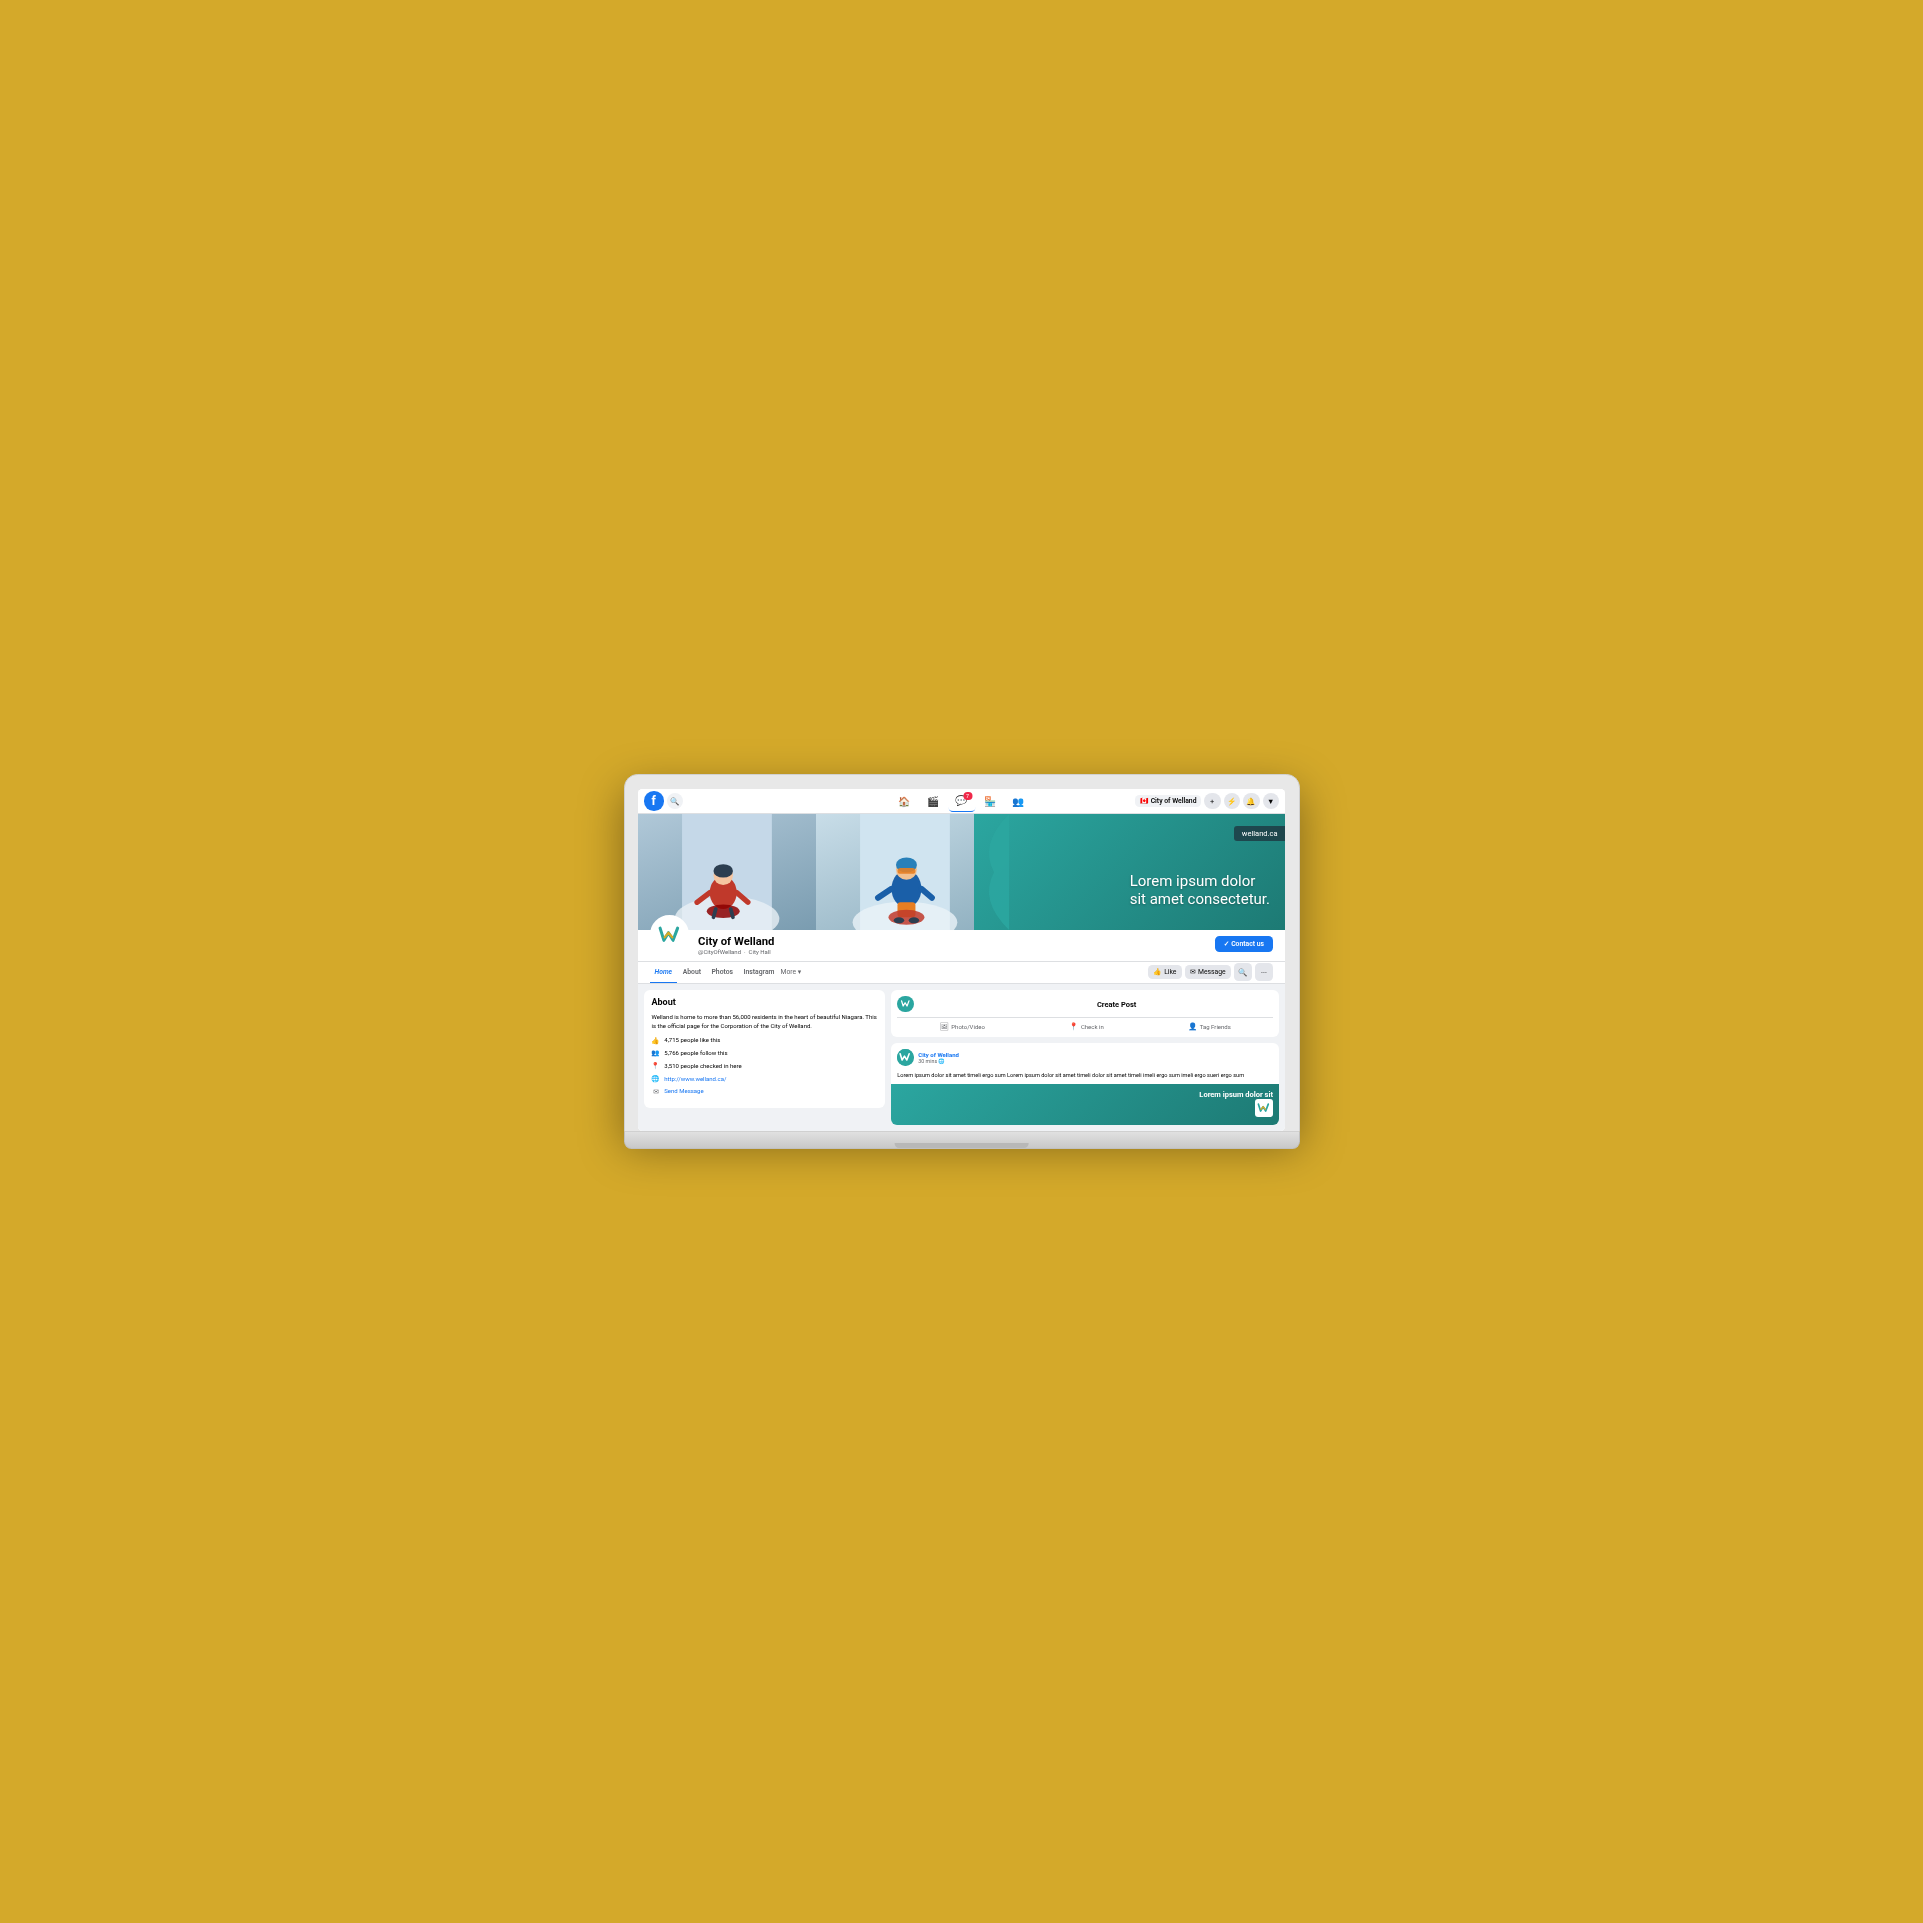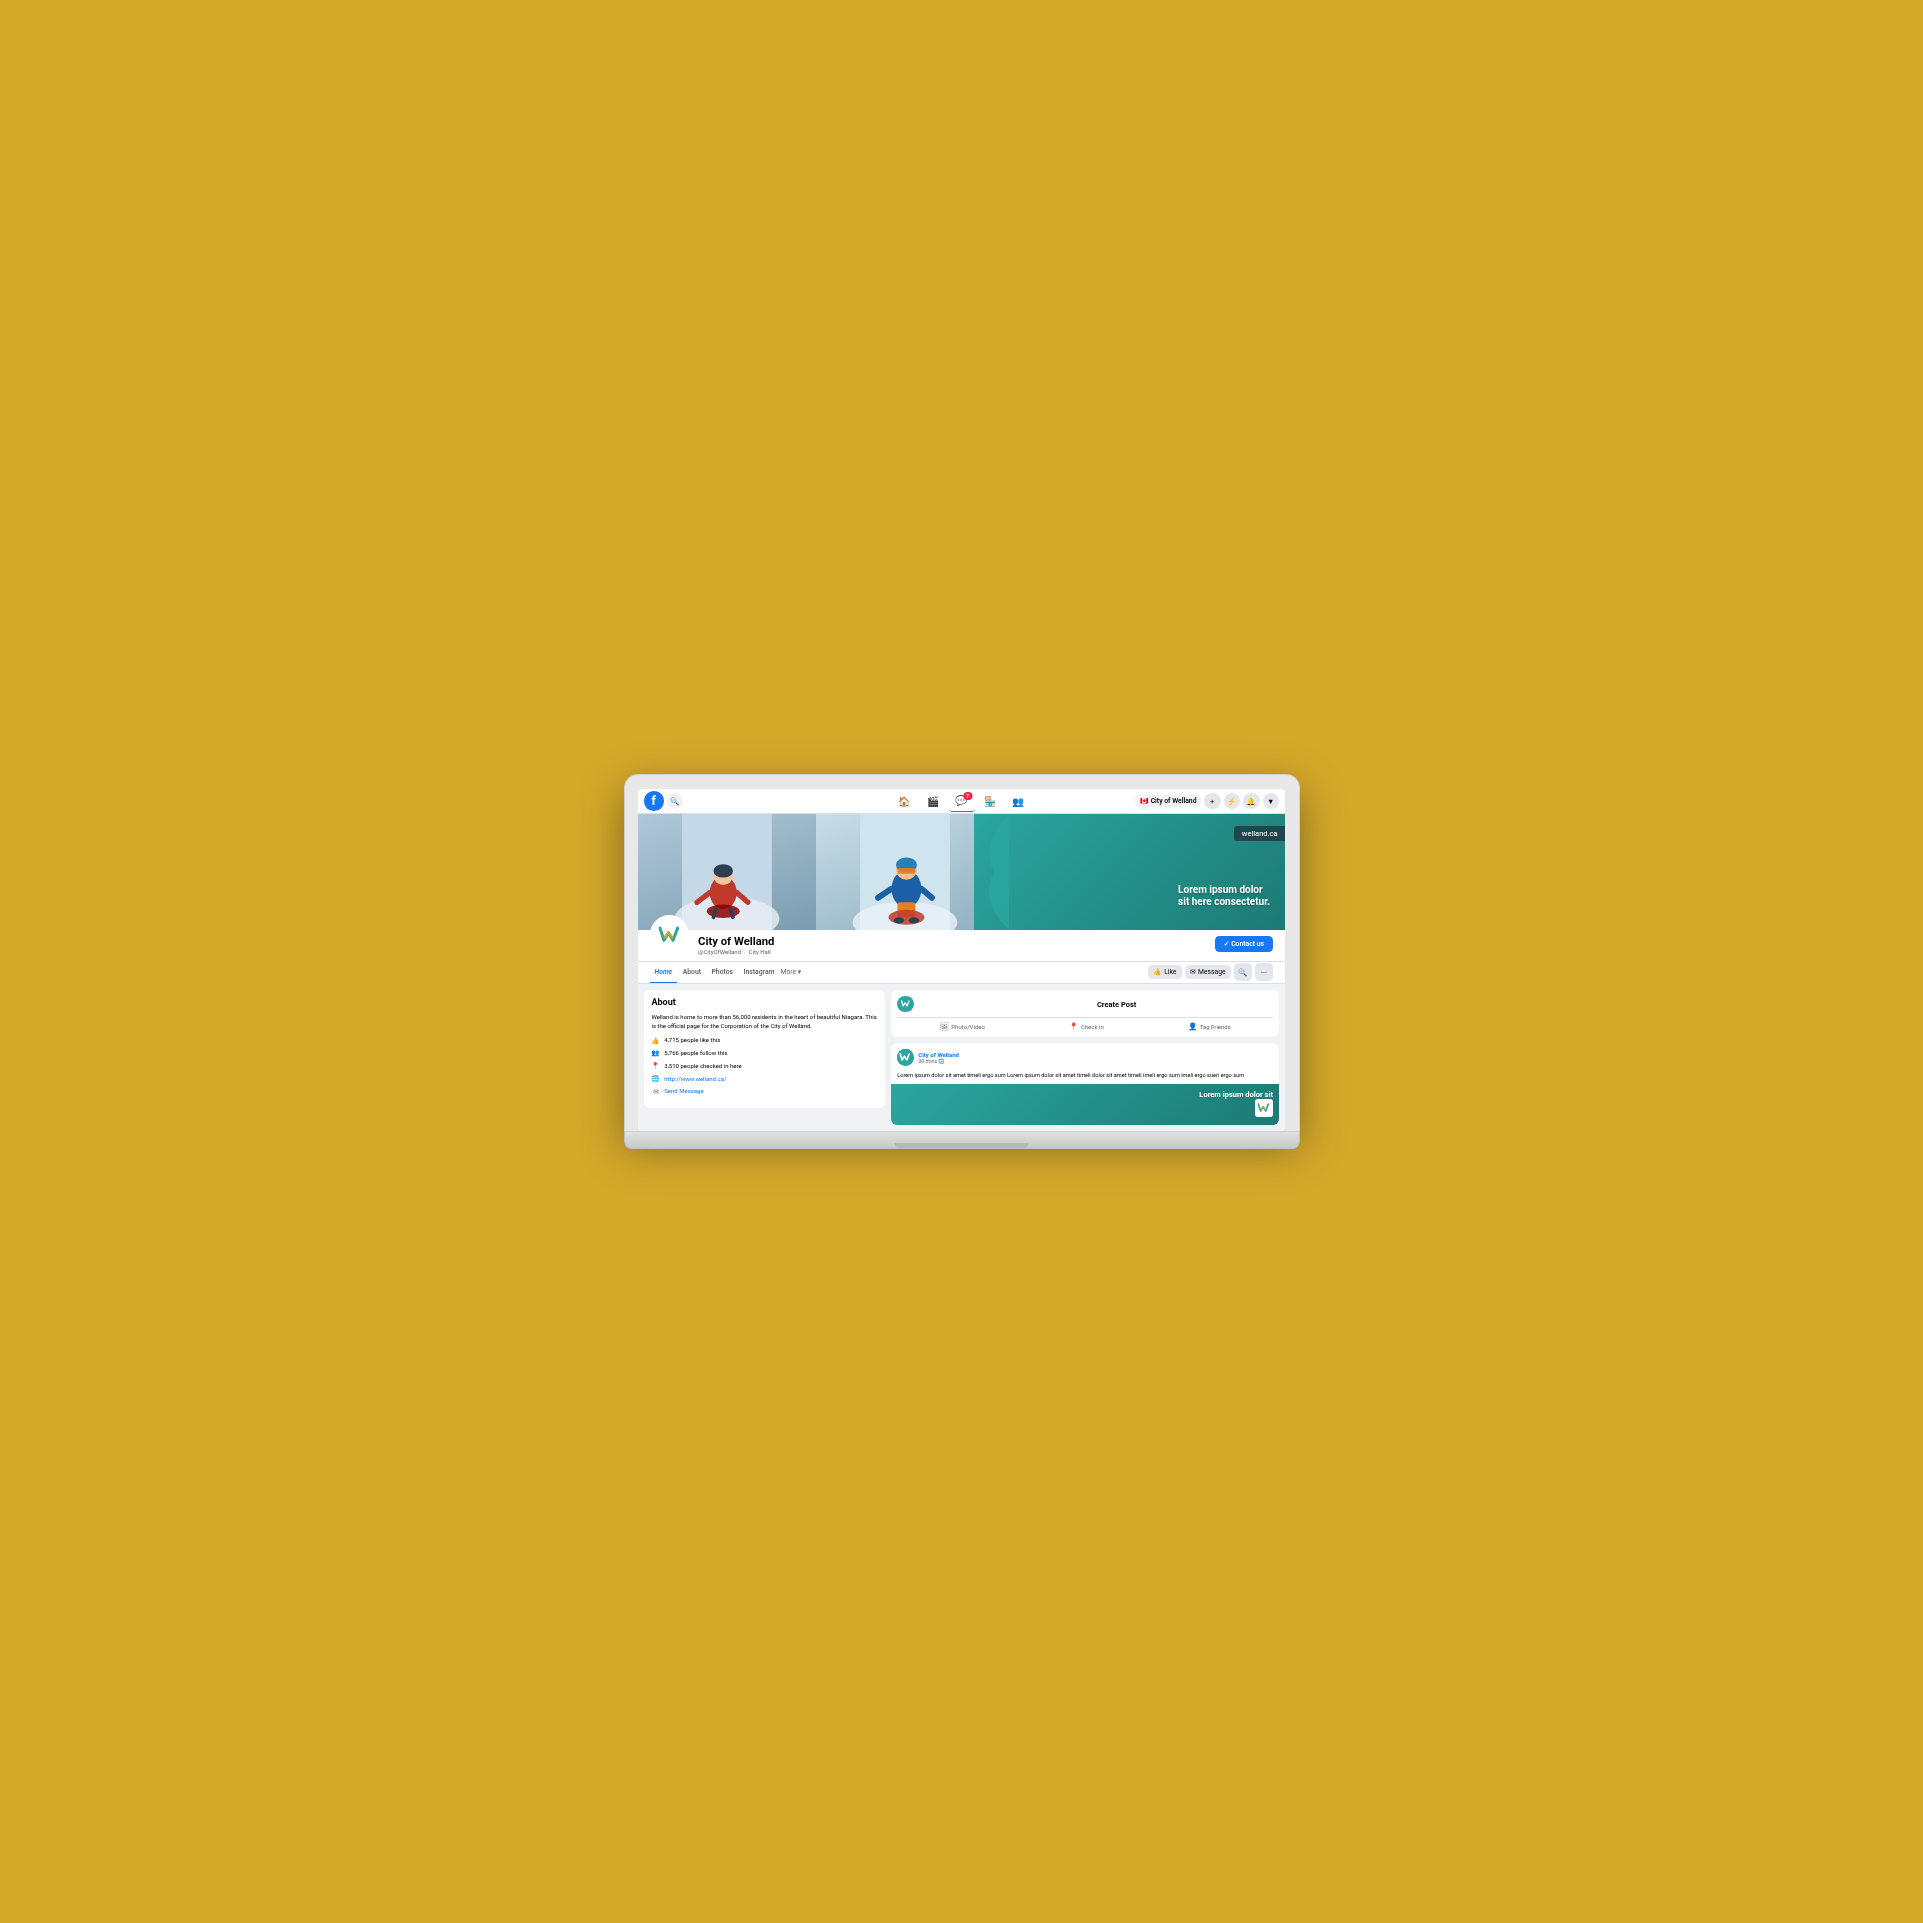--- a/index.html
+++ b/index.html
@@ -218,22 +218,22 @@
       right: 0;
       background: rgba(30,50,60,0.75);
       color: white;
       font-size: 7.5px;
       padding: 3px 7.5px;
       border-radius: 3px 0 0 3px;
       margin-left: 44px;
     }
 
     .cover-headline {
-      font-size: 10px;
-      font-weight: 700;
+      font-size: 15px;
+      font-weight: 400;
       line-height: 1.2;
       text-shadow: 0 0.8px 2.3px rgba(0,0,0,0.3);
     }
 
     
     .profile-section {
       display: flex;
       align-items: flex-start;
       padding: 0 12px 6px;
       border-bottom: 0.8px solid #dddfe2;
@@ -647,21 +647,21 @@
           </div>
         </div>
 
         <div style="position:absolute;left:52%;right:0;top:0;bottom:0;background:linear-gradient(135deg,#2ba6a0,#1d7a74);display:flex;align-items:flex-end;padding-bottom:15px;padding-left:12px;">
         </div>
 
         <div class="cover-website">welland.ca</div>
 
         <div class="cover-text-area">
           <div class="cover-headline">Lorem ipsum dolor</div>
-          <div class="cover-headline">sit here consectetur.</div>
+          <div class="cover-headline">sit amet consectetur.</div>
         </div>
 
         <svg style="position:absolute;left:48%;top:0;height:100%;width:60px;" viewBox="0 0 80 155" preserveAspectRatio="none" xmlns="http://www.w3.org/2000/svg">
           <path d="M80,0 Q40,40 60,78 Q40,116 80,155 L80,0Z" fill="#2ba6a0" opacity="0.9"></path>
         </svg>
       </div>
 
       <div class="profile-section">
         <div class="profile-avatar-wrap">
           <div class="profile-avatar">

